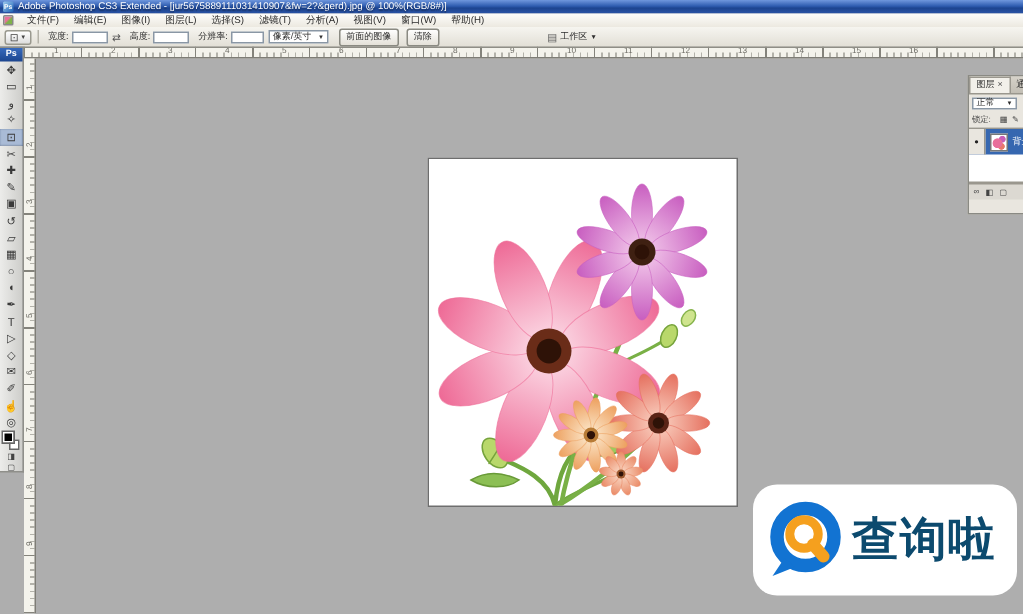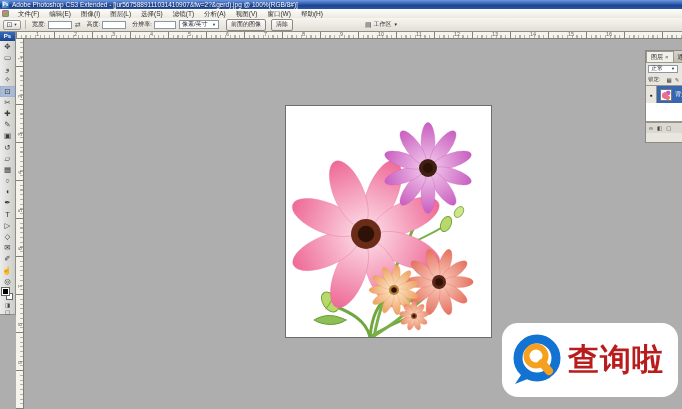--- a/index.html
+++ b/index.html
@@ -142,21 +142,21 @@
   }
   .lp-name{font-size:6px;}
   .lp-footer{height:10px;background:#dcd9d2;border-top:1px solid #9a978e;display:flex;align-items:center;padding:0 3px;}
   .lp-footer span{margin-right:4px;font-size:5.5px;color:#444;}
   
   .watermark{
     position:absolute;left:502px;top:323px;width:176px;height:74px;z-index:5;
     background:#fff;border-radius:16px;display:flex;align-items:center;padding:0 6px;box-sizing:border-box;
   }
   .wm-text{display:flex;flex-direction:column;align-items:center;margin-left:2px;}
-  .wm-brand{font-size:31px;font-weight:bold;color:#b91c1c;line-height:1.05;letter-spacing:1px;font-family:"Liberation Serif",serif;}
+  .wm-brand{font-size:31px;font-weight:bold;color:#0c4a6e;line-height:1.05;letter-spacing:1px;font-family:"Liberation Serif",serif;}
   .wm-domain{font-size:14px;color:#222;margin-top:-1px;font-family:"Liberation Sans",sans-serif;}
 </style>
 </head>
 <body>
 
 <div class="titlebar">
   <div class="app-icon">Ps</div>
   <div class="title-text">Adobe Photoshop CS3 Extended - [jur5675889111031410907&amp;fw=2?&amp;gerd).jpg @ 100%(RGB/8#)]</div>
 </div>
 

